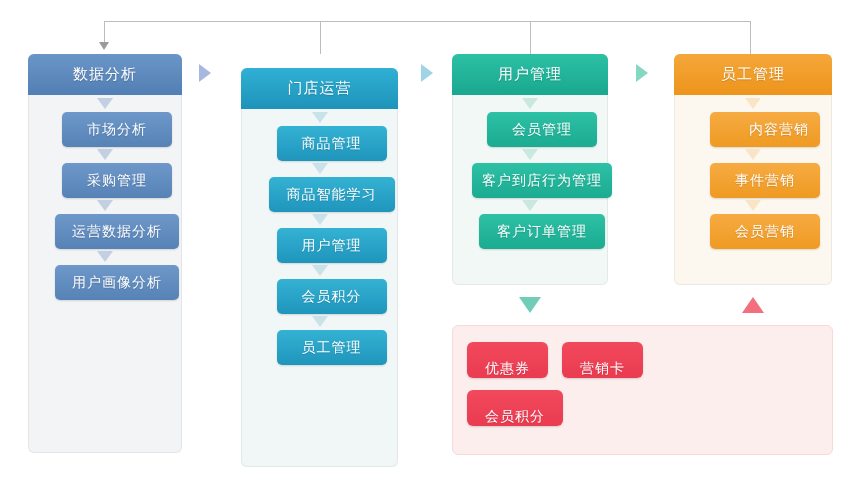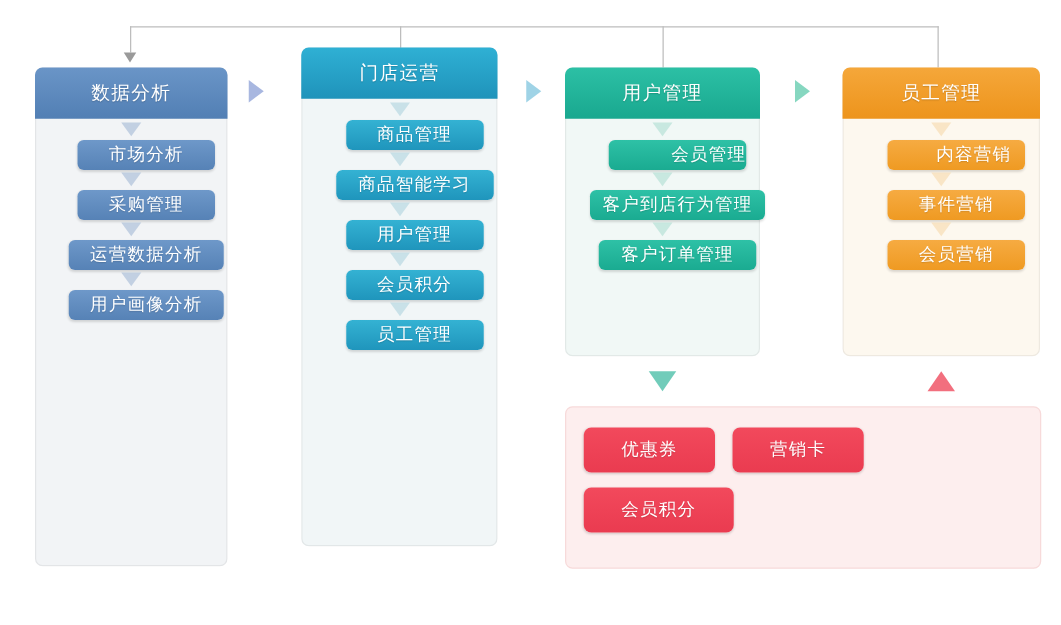--- a/index.html
+++ b/index.html
@@ -51,21 +51,21 @@
   .col-items {
     position: absolute;
     left: 0; right: 0; top: 41px;
     display: flex; flex-direction: column; align-items: center;
     z-index: 2;
   }
 
   .node {
     position: relative;
     display: flex; align-items: center; justify-content: center;
-    height: 24px;
+    height: 35px;
     border-radius: 5px;
     color: #ffffff;
     font-size: 14px;
     letter-spacing: 1px;
     text-shadow: 0 1px 1px rgba(0,0,0,0.15);
     box-shadow: 0 1px 2px rgba(0,0,0,0.14);
     white-space: nowrap;
     margin-left: 24px;
   }
 
@@ -112,22 +112,22 @@
     position: absolute;
     left: 452px; top: 325px; width: 381px; height: 130px;
     background: #fdeeee;
     border: 1px solid #f7dada;
     border-radius: 6px;
     padding: 16px 14px;
   }
   .tag-row { display: flex; gap: 14px; margin-bottom: 12px; }
   .tag {
     height: 36px;
-    padding: 0 30px;
-    display: flex; align-items: center; justify-content: center;
+    padding: 0 18px;
+    display: flex; align-items: flex-end; justify-content: center;
     border-radius: 6px;
     background: linear-gradient(180deg, #f2495c 0%, #ea3b50 100%);
     color: #ffffff;
     font-size: 14px;
     letter-spacing: 1px;
     box-shadow: 0 1px 2px rgba(0,0,0,0.16);
     text-shadow: 0 1px 1px rgba(0,0,0,0.15);
     white-space: nowrap;
   }
 </style>
@@ -161,21 +161,21 @@
         <span>运营数据分析</span>
       </div>
       <div class="v-arrow"></div>
       <div class="node" style="width:124px;background:linear-gradient(180deg,#6e98c9 0%,#5682b6 100%);">
         <span>用户画像分析</span>
       </div>
     </div>
   </div>
   <div class="h-arrow" style="left:199px;top:64px;color:#8b9fd6;"></div>
 
-  <div class="col" style="left:241px;top:38px;width:157px;height:399px;background:#f1f6f7;">
+  <div class="col" style="left:241px;top:68px;width:157px;height:399px;background:#f1f6f7;">
     <div class="col-head" style="background:linear-gradient(180deg,#2fb0d4 0%,#1f93ba 100%);">
       <span>门店运营</span>
     </div>
     <div class="col-items" style="color:#a8cfdd;">
       <div class="v-arrow"></div>
       <div class="node" style="width:110px;background:linear-gradient(180deg,#34b2d3 0%,#1f95bc 100%);align-items:center;">
         <span>商品管理</span>
       </div>
       <div class="v-arrow"></div>
       <div class="node" style="width:126px;background:linear-gradient(180deg,#34b2d3 0%,#1f95bc 100%);">
@@ -196,21 +196,21 @@
     </div>
   </div>
   <div class="h-arrow" style="left:421px;top:64px;color:#7fc4de;"></div>
 
   <div class="col" style="left:452px;top:54px;width:156px;height:231px;background:#f1f8f6;">
     <div class="col-head" style="background:linear-gradient(180deg,#2cc0a5 0%,#19a88f 100%);">
       <span>用户管理</span>
     </div>
     <div class="col-items" style="color:#a5dbcd;">
       <div class="v-arrow"></div>
-      <div class="node" style="width:110px;background:linear-gradient(180deg,#2ec1a6 0%,#1aab91 100%);justify-content:flex-end;">
+      <div class="node" style="width:110px;background:linear-gradient(180deg,#2ec1a6 0%,#1aab91 100%);">
         <span>会员管理</span>
       </div>
       <div class="v-arrow"></div>
       <div class="node" style="width:140px;background:linear-gradient(180deg,#2ec1a6 0%,#1aab91 100%);">
         <span>客户到店行为管理</span>
       </div>
       <div class="v-arrow"></div>
       <div class="node" style="width:126px;background:linear-gradient(180deg,#2ec1a6 0%,#1aab91 100%);">
         <span>客户订单管理</span>
       </div>

